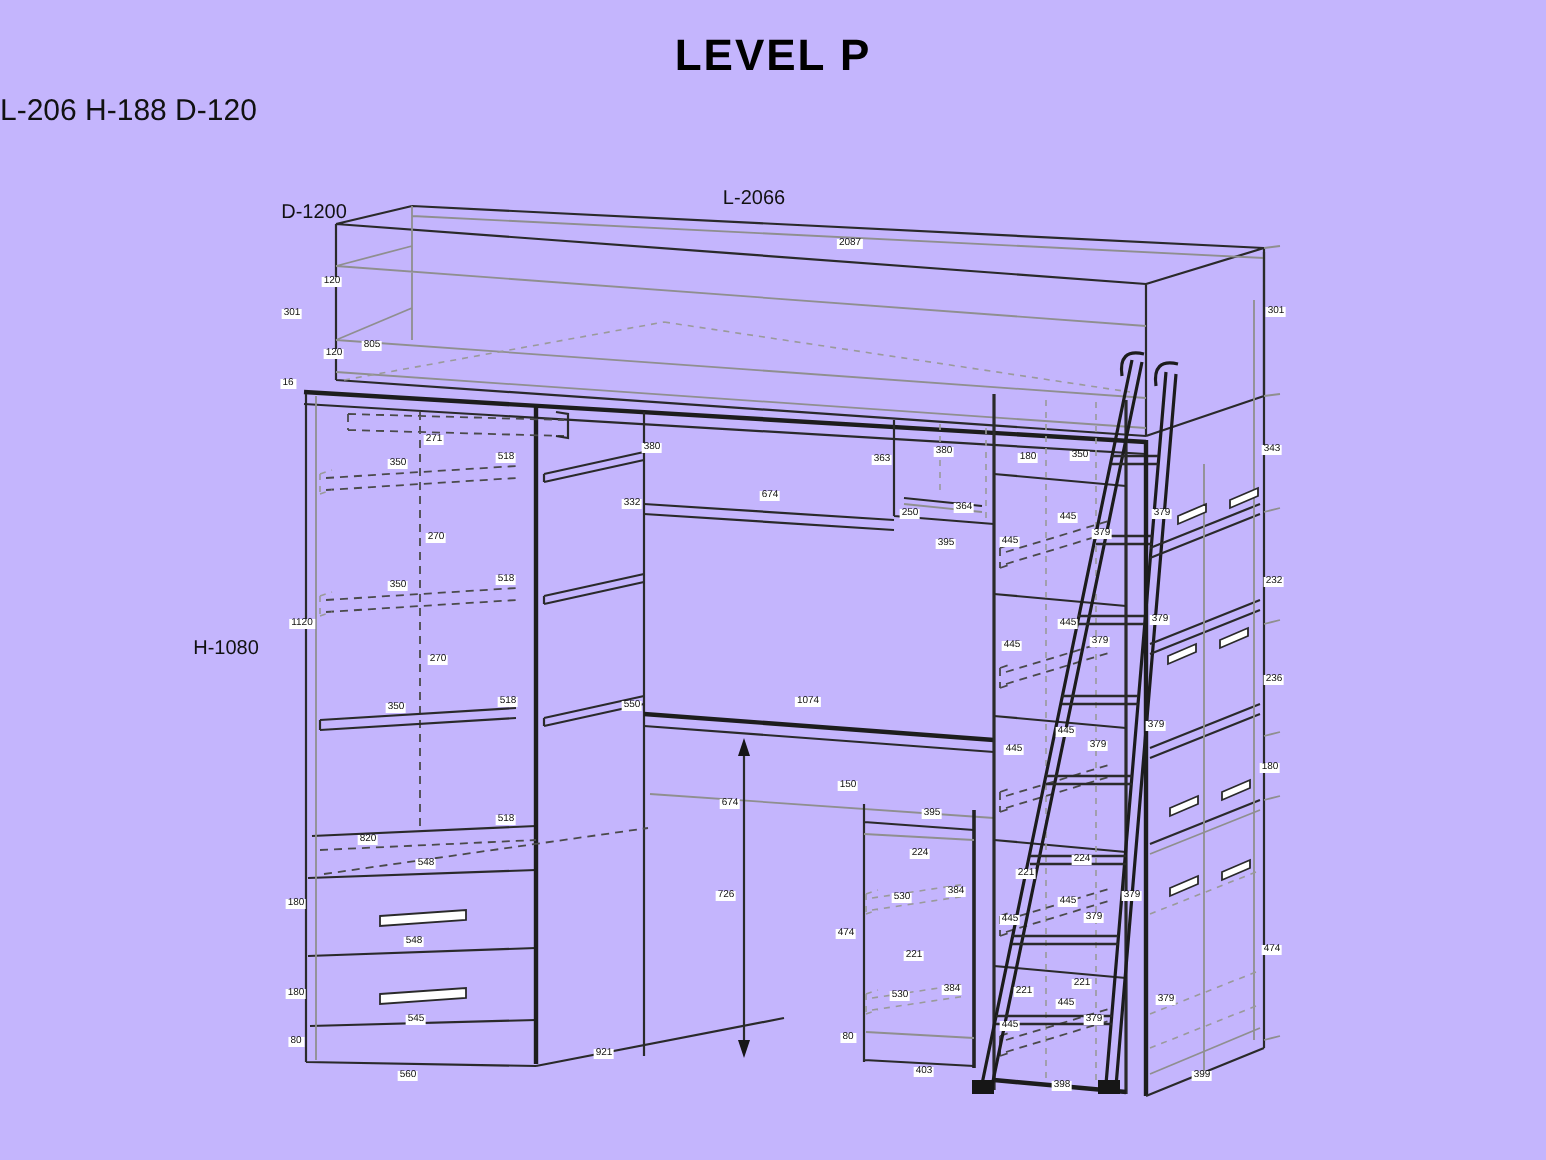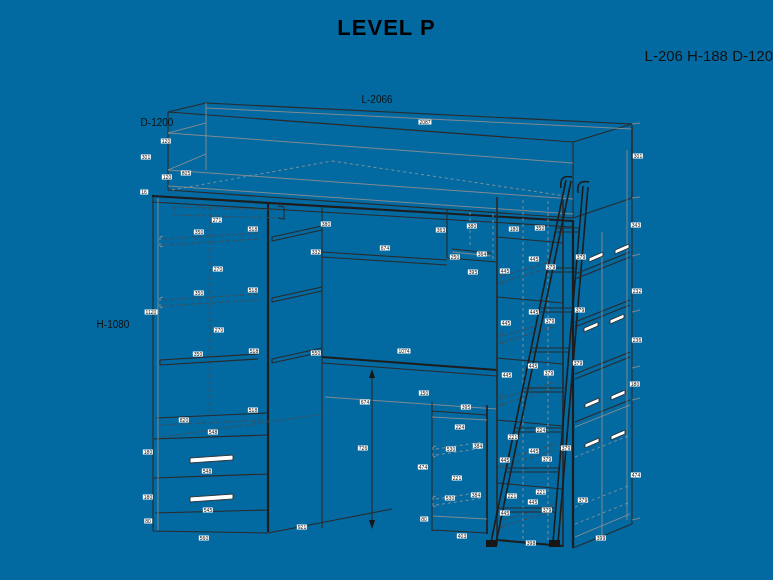--- a/index.html
+++ b/index.html
@@ -1,20 +1,20 @@
 <!DOCTYPE html>
 <html><head>
 <meta charset="utf-8">
 <style>
   html,body{margin:0;padding:0;background:#ffffff;}
-  #stage{position:relative;width:773px;height:580px;background:#0369a1;overflow:hidden;
+  #stage{position:relative;width:773px;height:580px;background:#c4b5fd;overflow:hidden;
          font-family:"Liberation Sans",sans-serif;}
   .title{position:absolute;top:15px;left:0;right:0;text-align:center;
          font-weight:bold;font-size:22px;letter-spacing:1px;color:#000;}
-  .subtitle{position:absolute;top:47px;left:0;right:0;text-align:right;
+  .subtitle{position:absolute;top:47px;left:0;right:0;text-align:left;
             font-size:15px;color:#111;}
   #drawing-svg{position:absolute;left:0;top:0;}
   .sk{stroke:#2a2a2a;stroke-width:1.1;fill:none;}
   .sh{stroke:#1d1d1d;stroke-width:2.2;fill:none;}
   .s15{stroke:#2a2a2a;stroke-width:1.6;fill:none;}
   .s18{stroke:#222;stroke-width:1.8;fill:none;}
   .sl{stroke:#8f8f8f;stroke-width:0.9;fill:none;}
   .sd{stroke:#4a4a4a;stroke-width:0.9;fill:none;stroke-dasharray:4 3;}
   .sdl{stroke:#9a9a9a;stroke-width:0.8;fill:none;stroke-dasharray:3 3;}
   .ladder{stroke:#1c1c1c;stroke-width:1.6;fill:none;}
@@ -130,21 +130,21 @@
       <path class="para" d="M585,404 l14,-6 l0,4 l-14,6 Z"></path>
       <path class="para" d="M611,396 l14,-6 l0,4 l-14,6 Z"></path>
       <path class="para" d="M585,444 l14,-6 l0,4 l-14,6 Z"></path>
       <path class="para" d="M611,436 l14,-6 l0,4 l-14,6 Z"></path>
       <path class="sl" d="M632,124 L640,123 M632,198 L640,197 M632,256 L640,254 M632,312 L640,310
                M632,368 L640,366 M632,400 L640,398 M632,520 L640,518"></path>
     </g>
   </svg>
 
   <div id="label-layer">
-      <span class="dim-label dim-label-lg" style="left: 157px; top: 107px; margin-top: 16px;">D-1200</span>
+      <span class="dim-label dim-label-lg" style="left: 157px; top: 107px;">D-1200</span>
       <span class="dim-label dim-label-lg" style="left: 377px; top: 100px;">L-2066</span>
       <span class="dim-label dim-label-lg" style="left: 113px; top: 325px;">H-1080</span>
       <span class="dim-label" style="left: 425px; top: 122px;">2087</span>
       <span class="dim-label" style="left: 166px; top: 141px;">120</span>
       <span class="dim-label" style="left: 146px; top: 157px;">301</span>
       <span class="dim-label" style="left: 167px; top: 177px;">120</span>
       <span class="dim-label" style="left: 186px; top: 173px;">805</span>
       <span class="dim-label" style="left: 144px; top: 192px;">16</span>
       <span class="dim-label" style="left: 638px; top: 156px;">301</span>
       <span class="dim-label" style="left: 636px; top: 225px;">343</span>

